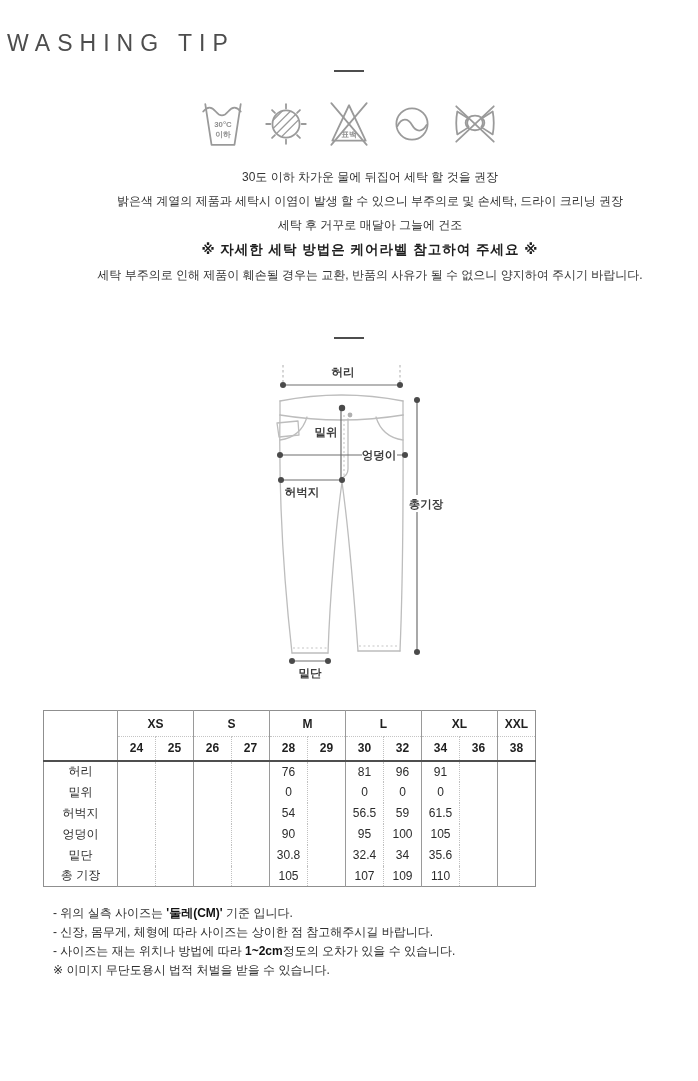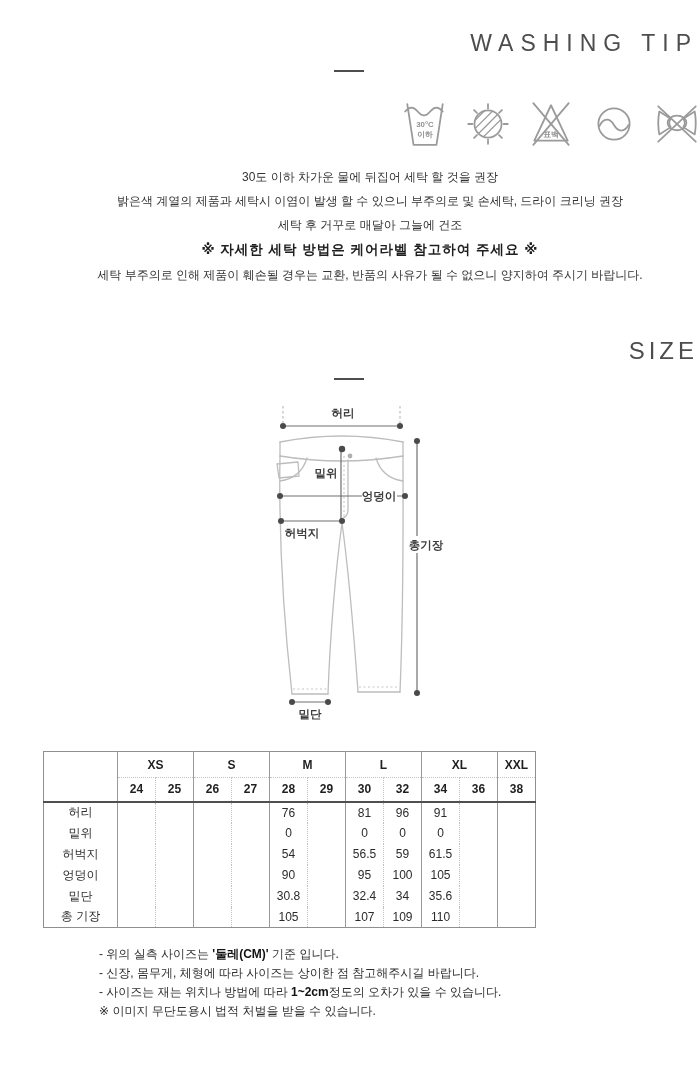--- a/index.html
+++ b/index.html
@@ -6,28 +6,28 @@
   html,body { background:#ffffff; }
   body {
     width:698px; height:1081px; position:relative;
     font-family:"Liberation Sans","DejaVu Sans",sans-serif;
     color:#333; overflow:hidden;
   }
   .page { padding-top:30px; }
 
   
   .sec-title {
-    text-align:right; font-size:23px; font-weight:400;
+    text-align:left; font-size:23px; font-weight:400;
     letter-spacing:7px; color:#4d4d4d; text-indent:7px;
   }
   .sec-title.size-title { font-size:24px; letter-spacing:4px; text-indent:4px; }
   .title-dash { width:30px; height:2px; background:#4d4d4d; margin:13px auto 0; }
 
   
-  .icons-row { display:flex; justify-content:flex-end; gap:21px; margin-top:27px; }
+  .icons-row { display:flex; justify-content:center; gap:21px; margin-top:27px; }
   .care-icon { width:42px; height:50px; }
   .care-icon svg { width:100%; height:100%; }
   .ic { stroke:#9a9a9a; stroke-width:1.7; fill:none; stroke-linecap:round; stroke-linejoin:round; }
   .ic-thin { stroke:#9a9a9a; stroke-width:1.2; fill:none; }
   .ic-txt { fill:#8f8f8f; font-size:7.5px; font-weight:700; text-anchor:middle; }
 
   
   .wash-lines { margin-top:16px; }
   .wash-line { text-align:center; font-size:12px; color:#333; line-height:24px;padding-left:42px; }
   .wash-line.bold { font-size:13.5px; font-weight:700; color:#1e1e1e; letter-spacing:1px; line-height:26px; }
@@ -57,21 +57,21 @@
   table.sizes thead th { font-weight:700; color:#1f1f1f; }
   table.sizes thead tr:first-child th { height:26px; }
   table.sizes thead tr:last-child th { height:24px; border-top:1px dotted #c4c4c4; }
   table.sizes thead th.corner { border-top:none; }
   table.sizes tbody th, table.sizes tbody td { height:21px; font-size:12px; color:#2b2b2b; }
   table.sizes .g-sep { border-left:1px solid #9a9a9a; }
   table.sizes .s-sep { border-left:1px dotted #c0c0c0; }
   table.sizes tbody tr:first-child th, table.sizes tbody tr:first-child td { border-top:2px solid #4f4f4f; }
 
   
-  .notes { margin:17px 0 0 99px; }
+  .notes { margin:17px 0 0 53px; }
   .note-line { font-size:12px; color:#2e2e2e; line-height:19px; }
   .note-line b { font-weight:700; color:#111; }
 </style>
 </head>
 <body>
 
 <div class="page">
 
   <section>
     <h2 class="sec-title">WASHING TIP</h2>
@@ -145,21 +145,20 @@
     <div class="wash-lines">
         <div class="wash-line">30도 이하 차가운 물에 뒤집어 세탁 할 것을 권장</div>
         <div class="wash-line">밝은색 계열의 제품과 세탁시 이염이 발생 할 수 있으니 부주의로 및 손세탁, 드라이 크리닝 권장</div>
         <div class="wash-line">세탁 후 거꾸로 매달아 그늘에 건조</div>
         <div class="wash-line bold">※ 자세한 세탁 방법은 케어라벨 참고하여 주세요 ※</div>
         <div class="wash-line">세탁 부주의로 인해 제품이 훼손될 경우는 교환, 반품의 사유가 될 수 없으니 양지하여 주시기 바랍니다.</div>
       </div>
   </section>
 
   <section class="size-section">
-    <h2 class="sec-title size-title">SIZE</h2>
     <div class="title-dash"></div>
 
     <div class="diagram-wrap">
       <svg viewBox="0 0 300 330" width="300" height="330">
 
         <g>
           <text class="dlabel" x="93" y="21">허리</text>
           <line class="meas-dash" x1="33" y1="10" x2="33" y2="27"></line>
           <line class="meas-dash" x1="150" y1="10" x2="150" y2="27"></line>
           <line class="meas" x1="33" y1="30" x2="150" y2="30"></line>

